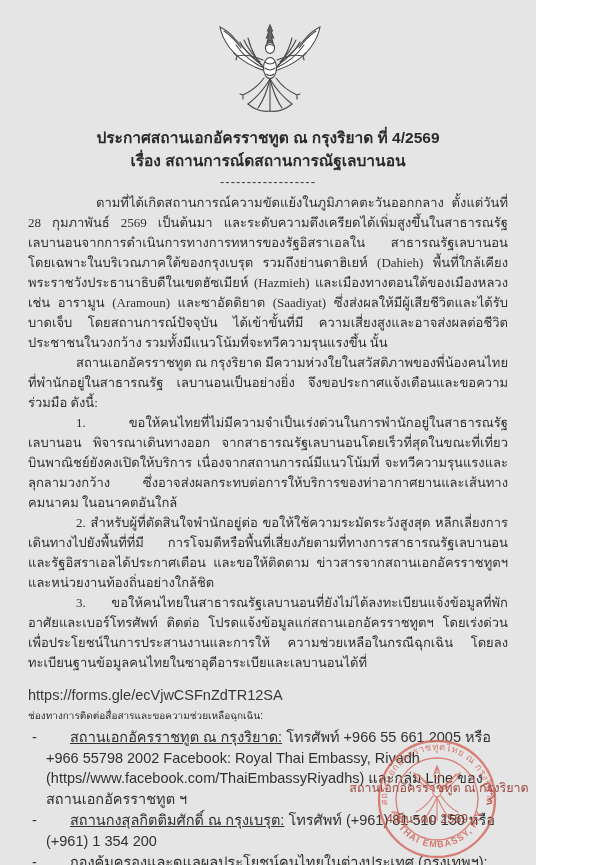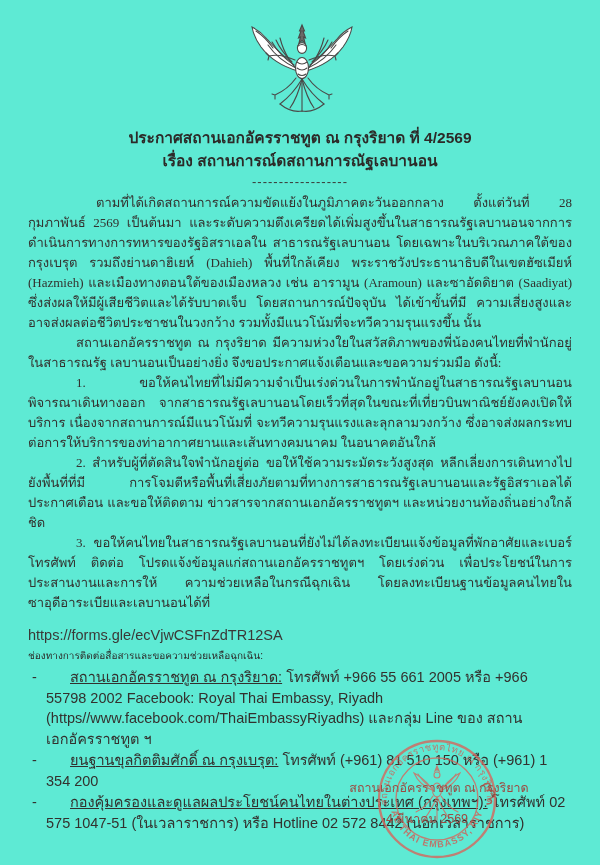--- a/index.html
+++ b/index.html
@@ -1,19 +1,19 @@
 <!DOCTYPE html>
 <html lang="th"><head>
 <meta charset="utf-8">
 <style>
   html,body{margin:0;padding:0;background:#ffffff;}
   .page{
     position:relative;
-    width:600px;height:865px;
-    background:#5eead4;
+    width:536px;height:865px;
+    background:#e5e5e5;
     overflow:hidden;
     font-family:"Liberation Sans","DejaVu Sans",sans-serif;
     color:#32302d;
   }
   .content{padding:0 28px;}
   .emblem-wrap{width:100%;text-align:center;padding-top:22px;}
   .title{
     text-align:center;font-weight:bold;font-size:15.5px;line-height:23px;color:#2c2a28;
   }
   .title.first{margin-top:6px;}
@@ -109,21 +109,21 @@
 
     <div class="contact-heading">ช่องทางการติดต่อสื่อสารและขอความช่วยเหลือฉุกเฉิน:</div>
 
     <div class="contact-item">
       <span class="contact-marker">-</span>
       <span class="contact-body"><span class="contact-lead">สถานเอกอัครราชทูต ณ กรุงริยาด:</span><span> โทรศัพท์ +966 55 661 2005 หรือ +966 55798 2002 Facebook: Royal Thai Embassy, Riyadh (https//www.facebook.com/ThaiEmbassyRiyadhs) และกลุ่ม Line ของ สถานเอกอัครราชทูต ฯ</span></span>
     </div>
 
     <div class="contact-item">
       <span class="contact-marker">-</span>
-      <span class="contact-body"><span class="contact-lead">ยนฐานขุลกิตติมศักดิ์ ณ กรุงเบรุต:</span><span> โทรศัพท์ (+961) 81 510 150 หรือ (+961) 1 354 200</span></span>
+      <span class="contact-body"><span class="contact-lead">สถานกงสุลกิตติมศักดิ์ ณ กรุงเบรุต:</span><span> โทรศัพท์ (+961) 81 510 150 หรือ (+961) 1 354 200</span></span>
     </div>
 
     <div class="contact-item">
       <span class="contact-marker">-</span>
       <span class="contact-body"><span class="contact-lead">กองคุ้มครองและดูแลผลประโยชน์คนไทยในต่างประเทศ (กรุงเทพฯ):</span><span> โทรศัพท์ 02 575 1047-51 (ในเวลาราชการ) หรือ Hotline 02 572 8442 (นอกเวลาราชการ)</span></span>
     </div>
 
   </div>
 
   <div class="stamp">

